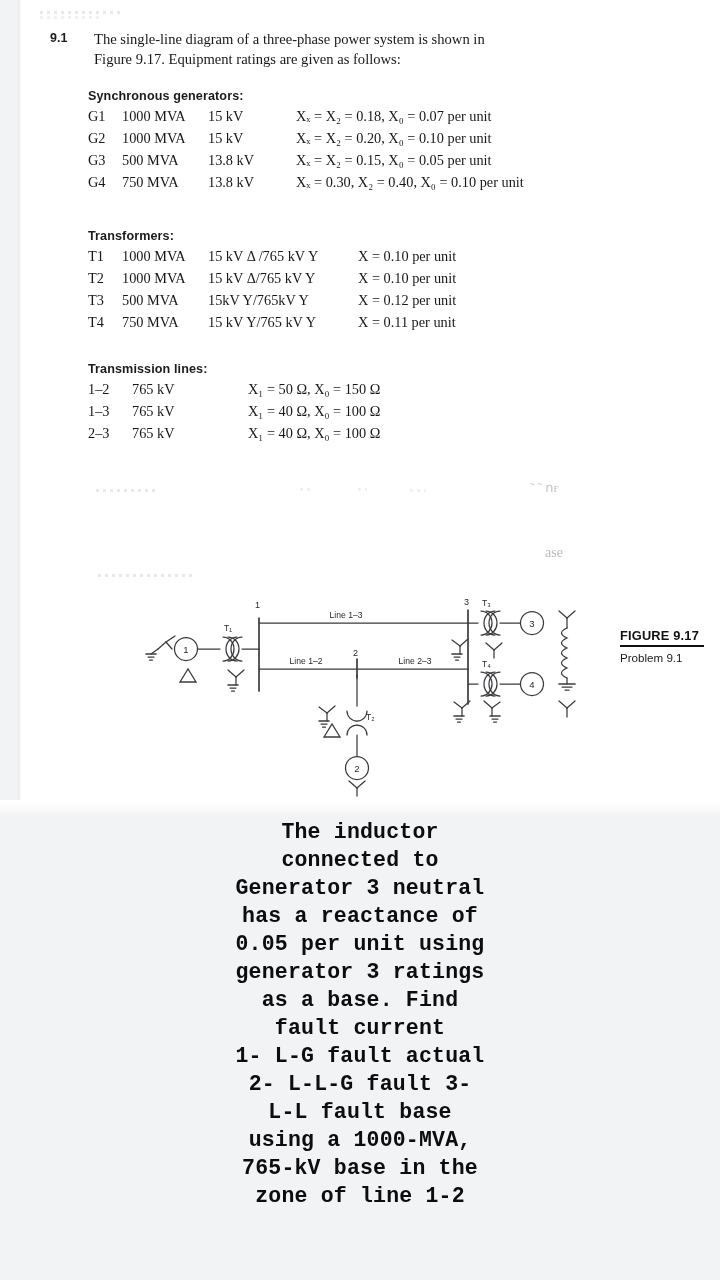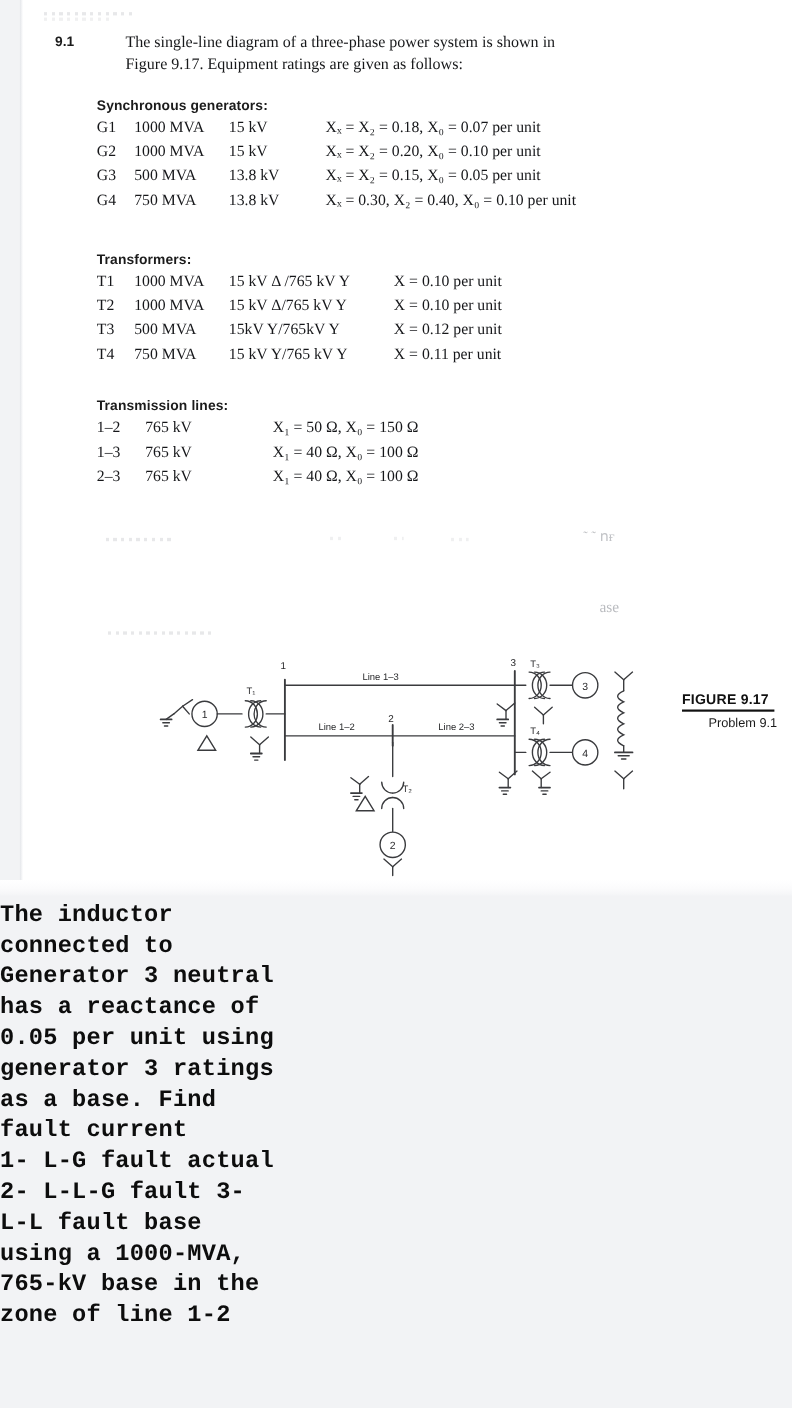--- a/index.html
+++ b/index.html
@@ -47,21 +47,21 @@
   .prob-num {
     position: absolute; left: 50px; top: 31px;
     font-family: "Liberation Sans", sans-serif;
     font-weight: 700; font-size: 12.5px; color: #1b1b1b;
   }
   .prob-body {
     position: absolute; left: 94px; top: 29px; width: 472px;
     font-size: 14.6px; line-height: 20px; color: #17181a;
     text-align: justify; text-align-last: left;
   }
-  .prob-body .l2 { display:block;margin-left:20px; }
+  .prob-body .l2 { display:block; }
 
   .sec-head {
     position: absolute;
     font-family: "Liberation Sans", sans-serif;
     font-weight: 700; font-size: 12.6px; color: #1b1b1b;
     letter-spacing: .1px;
   }
 
   table.specs {
     position: absolute;
@@ -76,21 +76,21 @@
 
   
   .fig-cap { position:absolute; left:620px; top:628px; width:88px; }
   .fig-cap .title {
     font-family:"Liberation Sans", sans-serif;
     font-weight:700; font-size:12.8px; color:#111; letter-spacing:.2px;
   }
   .fig-cap .rule { height:2.4px; background:#111; margin:2px 0 4px 0; width:84px;}
   .fig-cap .sub {
     font-family:"Liberation Sans", sans-serif;
-    font-size:11.6px; color:#1b1b1b;margin-left:24px;
+    font-size:11.6px; color:#1b1b1b;
   }
 
   
   .diagram { position: absolute; left: 120px; top: 596px; width: 470px; height: 212px; }
   .diagram svg { display:block; }
   .dlabel {
     font-family:"Liberation Sans", sans-serif;
     font-size:8.6px; fill:#2a2a2c;
   }
   .dlabel-line {
@@ -102,20 +102,21 @@
     font-size:9px; fill:#2a2a2c;
   }
   .gnum {
     font-family:"Liberation Sans", sans-serif;
     font-size:9.5px; fill:#2a2a2c;
   }
 
   
   .overlay {
     position: absolute; left: 0; top: 818px; width: 720px;
+    text-align: center;
     font-family: "Liberation Mono", "DejaVu Sans Mono", monospace;
     font-weight: 700;
     font-size: 21.5px;
     line-height: 28px;
     color: #0d0d0d;
     letter-spacing: .2px;
   }
   .overlay .ln { display:block; }
 </style>
 </head>

